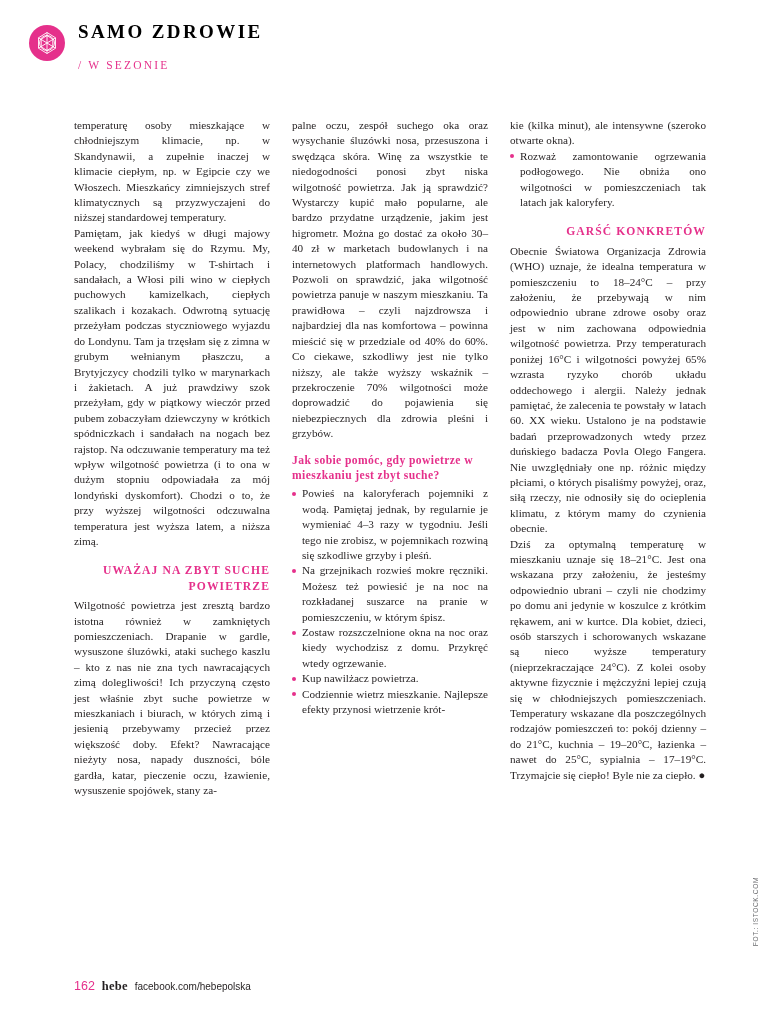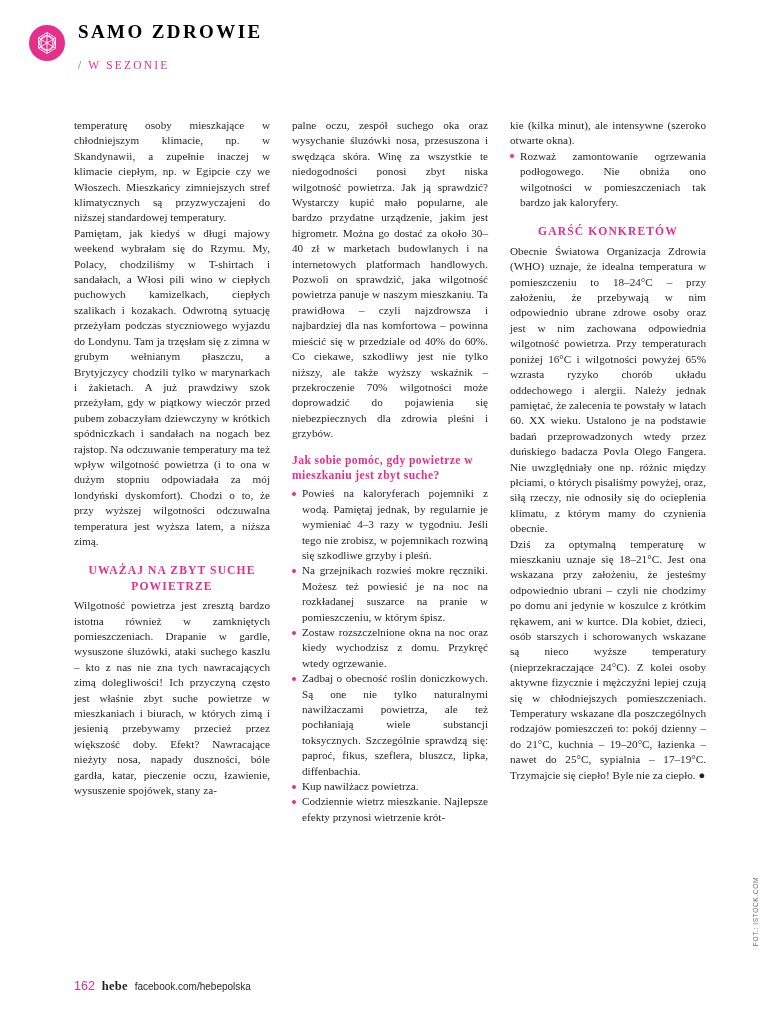--- a/index.html
+++ b/index.html
@@ -80,21 +80,21 @@
   .sec-head {
     color: #e5308b;
     font-weight: 700;
     font-size: 11.6px;
     line-height: 15.4px;
     letter-spacing: 0.4px;
     margin: 11px 0 3px 0;
     text-align: left;
   }
   .sec-head.center {
-    text-align: center;
+    text-align: right;
     letter-spacing: 1.1px;
     margin: 14px 0 4px 0;
   }
   .sec-head.caps {
     text-transform: uppercase;
   }
 
   
   ul.bullets {
     list-style: none;
@@ -188,30 +188,29 @@
     <p class="para">Wilgotność powietrza jest zresztą bardzo istotna również w zamkniętych pomieszczeniach. Drapanie w gardle, wysuszone śluzówki, ataki suchego kaszlu – kto z nas nie zna tych nawracających zimą dolegliwości! Ich przyczyną często jest właśnie zbyt suche powietrze w mieszkaniach i biurach, w których zimą i jesienią przebywamy przecież przez większość doby. Efekt? Nawracające nieżyty nosa, napady duszności, bóle gardła, katar, pieczenie oczu, łzawienie, wysuszenie spojówek, stany za-</p>
   </div>
 
   <div class="col">
     <p class="para">palne oczu, zespół suchego oka oraz wysychanie śluzówki nosa, przesuszona i swędząca skóra. Winę za wszystkie te niedogodności ponosi zbyt niska wilgotność powietrza. Jak ją sprawdzić? Wystarczy kupić mało popularne, ale bardzo przydatne urządzenie, jakim jest higrometr. Można go dostać za około 30–40 zł w marketach budowlanych i na internetowych platformach handlowych. Pozwoli on sprawdzić, jaka wilgotność powietrza panuje w naszym mieszkaniu. Ta prawidłowa – czyli najzdrowsza i najbardziej dla nas komfortowa – powinna mieścić się w przedziale od 40% do 60%. Co ciekawe, szkodliwy jest nie tylko niższy, ale także wyższy wskaźnik – przekroczenie 70% wilgotności może doprowadzić do pojawienia się niebezpiecznych dla zdrowia pleśni i grzybów.</p>
     <div class="sec-head">Jak sobie pomóc, gdy powietrze w mieszkaniu jest zbyt suche?</div>
     <ul class="bullets">
       <li><span class="dot"></span><span>Powieś na kaloryferach pojemniki z wodą. Pamiętaj jednak, by regularnie je wymieniać 4–3 razy w tygodniu. Jeśli tego nie zrobisz, w pojemnikach rozwiną się szkodliwe grzyby i pleśń.</span></li>
       <li><span class="dot"></span><span>Na grzejnikach rozwieś mokre ręczniki. Możesz też powiesić je na noc na rozkładanej suszarce na pranie w pomieszczeniu, w którym śpisz.</span></li>
       <li><span class="dot"></span><span>Zostaw rozszczelnione okna na noc oraz kiedy wychodzisz z domu. Przykręć wtedy ogrzewanie.</span></li>
-      <li><span class="dot"></span><span>Zadbaj o obecność roślin doniczkowych. Są one nie tylko naturalnymi nawilżaczami powietrza, ale też pochłaniają wiele substancji toksycznych. Szczególnie sprawdzą się: paproć, fikus, szeflera, bluszcz, lipka, diffenbachia.</span></li>
       <li><span class="dot"></span><span>Kup nawilżacz powietrza.</span></li>
       <li><span class="dot"></span><span>Codziennie wietrz mieszkanie. Najlepsze efekty przynosi wietrzenie krót-</span></li>
     </ul>
   </div>
 
   <div class="col">
     <p class="para">kie (kilka minut), ale intensywne (szeroko otwarte okna).</p>
     <ul class="bullets">
-      <li><span class="dot"></span><span>Rozważ zamontowanie ogrzewania podłogowego. Nie obniża ono wilgotności w pomieszczeniach tak bardzo jak kaloryfery.</span></li>
+      <li><span class="dot"></span><span>Rozważ zamontowanie ogrzewania podłogowego. Nie obniża ono wilgotności w pomieszczeniach tak latach jak kaloryfery.</span></li>
     </ul>
     <div class="sec-head center caps">GARŚĆ KONKRETÓW</div>
     <p class="para">Obecnie Światowa Organizacja Zdrowia (WHO) uznaje, że idealna temperatura w pomieszczeniu to 18–24°C – przy założeniu, że przebywają w nim odpowiednio ubrane zdrowe osoby oraz jest w nim zachowana odpowiednia wilgotność powietrza. Przy temperaturach poniżej 16°C i wilgotności powyżej 65% wzrasta ryzyko chorób układu oddechowego i alergii. Należy jednak pamiętać, że zalecenia te powstały w latach 60. XX wieku. Ustalono je na podstawie badań przeprowadzonych wtedy przez duńskiego badacza Povla Olego Fangera. Nie uwzględniały one np. różnic między płciami, o których pisaliśmy powyżej, oraz, siłą rzeczy, nie odnosiły się do ocieplenia klimatu, z którym mamy do czynienia obecnie.</p>
     <p class="para">Dziś za optymalną temperaturę w mieszkaniu uznaje się 18–21°C. Jest ona wskazana przy założeniu, że jesteśmy odpowiednio ubrani – czyli nie chodzimy po domu ani jedynie w koszulce z krótkim rękawem, ani w kurtce. Dla kobiet, dzieci, osób starszych i schorowanych wskazane są nieco wyższe temperatury (nieprzekraczające 24°C). Z kolei osoby aktywne fizycznie i mężczyźni lepiej czują się w chłodniejszych pomieszczeniach. Temperatury wskazane dla poszczególnych rodzajów pomieszczeń to: pokój dzienny – do 21°C, kuchnia – 19–20°C, łazienka – nawet do 25°C, sypialnia – 17–19°C. Trzymajcie się ciepło! Byle nie za ciepło. ●</p>
   </div>
 
 </div>
 
 <div class="side-credit">FOT.: ISTOCK.COM</div>
 

